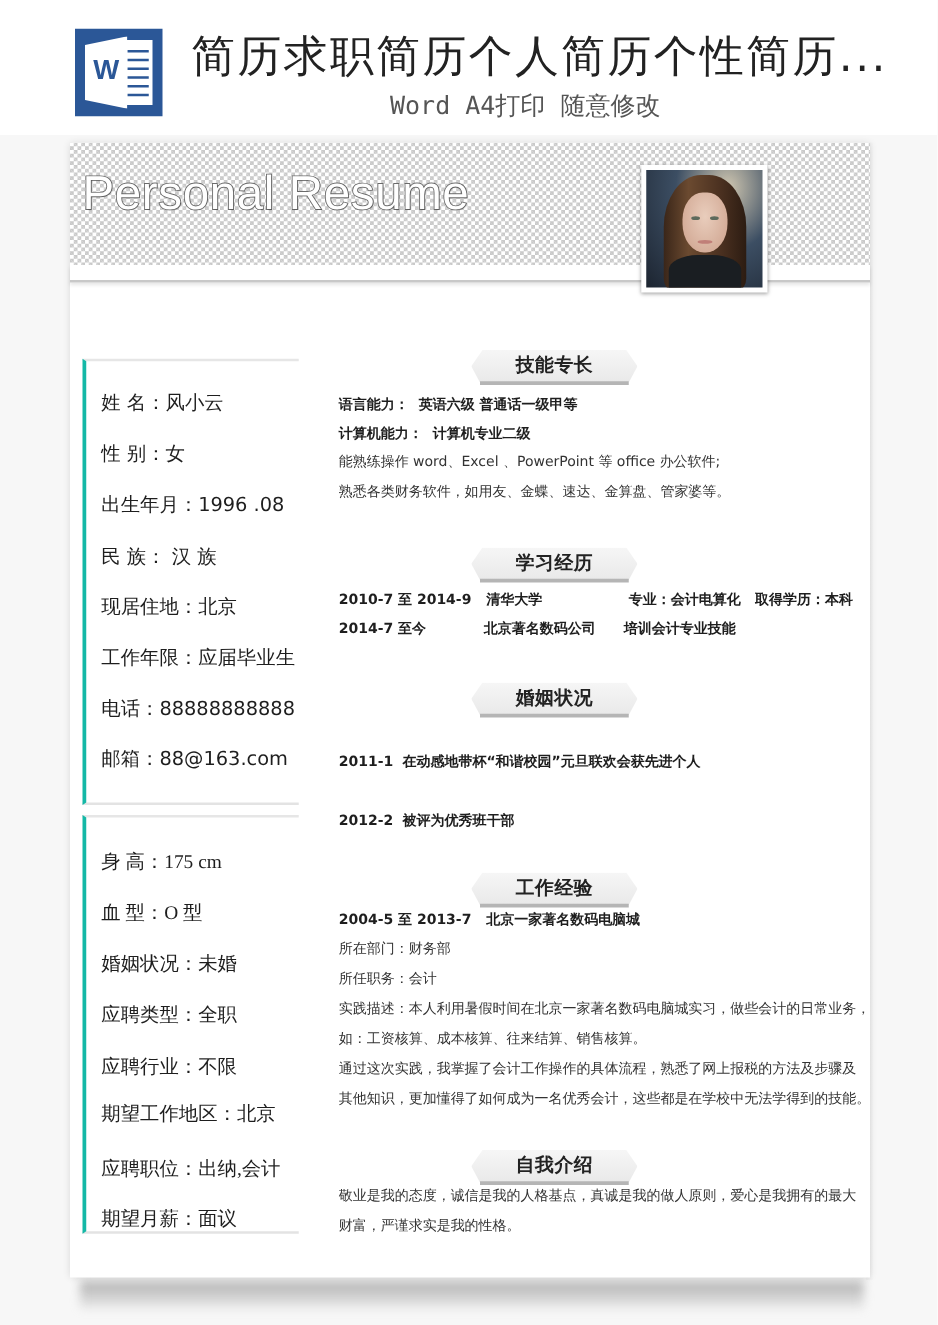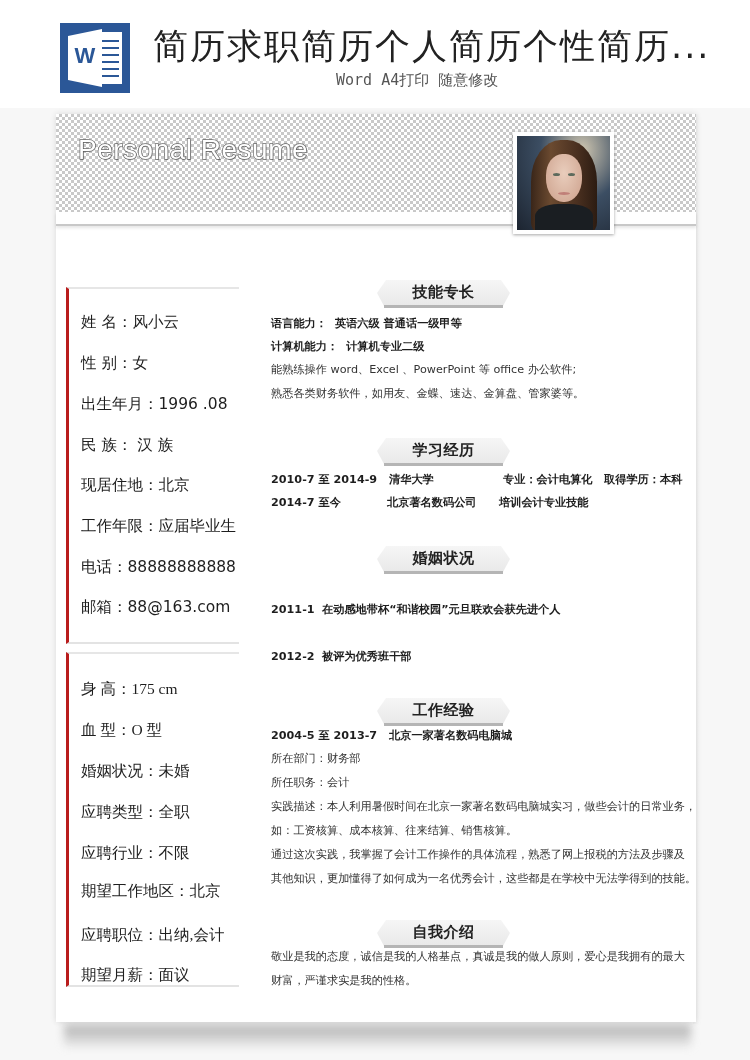--- a/index.html
+++ b/index.html
@@ -37,23 +37,22 @@
       font-family: "Liberation Sans", sans-serif; font-weight: bold; font-size: 22px;
       color: #2b5797;
     }
     .doc-title {
       position: absolute; left: 153px; top: 24px; width: 560px;
       font-size: 35px; font-weight: normal; color: #222; letter-spacing: 2px;
       white-space: nowrap; line-height: 44px;
     }
     .doc-subtitle {
       position: absolute; left: 312px; top: 71px;
-      font-family: "DejaVu Sans Mono", monospace; font-size: 15px; color: #555;
+      font-family: "DejaVu Sans Mono", monospace; font-size: 20px; color: #555;
       white-space: nowrap;
-      margin-left: 24px;
     }
 
     
     .paper-shadow {
       position: absolute; left: 64px; top: 1025px; width: 627px; height: 22px;
       background: linear-gradient(#b0b0b0, rgba(190,190,190,0.2));
       filter: blur(4px);
     }
     .paper {
       position: absolute; left: 56px; top: 114px; width: 640px; height: 908px;
@@ -73,22 +72,22 @@
         linear-gradient(45deg, #c9c9c9 25%, transparent 25%, transparent 75%, #c9c9c9 75%);
       background-size: 6px 6px;
       background-position: 0 0, 3px 3px;
     }
     .banner-strip {
       position: absolute; left: 0; top: 98px; width: 640px; height: 14px; background: #fff;
       border-bottom: 2px solid #c8c8c8;
       box-shadow: 0 2px 3px rgba(0,0,0,0.1);
     }
     .banner-title {
-      position: absolute; left: 22px; top: 20px;
-      font-family: "Liberation Sans", sans-serif; font-size: 28px; font-weight: normal;
+      position: absolute; left: 10px; top: 20px;
+      font-family: "Liberation Sans", sans-serif; font-size: 38px; font-weight: normal;
       color: #ffffff; letter-spacing: 0.5px;
       -webkit-text-stroke: 1.4px #6a6a6a;
       paint-order: stroke fill;
       text-shadow: 1px 1px 1px rgba(0,0,0,0.15);
       white-space: nowrap;
     }
 
     .photo-frame {
       position: absolute; left: 457px; top: 18px; width: 101px; height: 102px;
       background: #fff; padding: 4px;
@@ -111,21 +110,21 @@
     .photo .eye { position: absolute; top: 37px; width: 7px; height: 3px; background: #5d6a5c; border-radius: 50%; }
     .photo .lips { position: absolute; left: 41px; top: 56px; width: 12px; height: 3px; background: #c07f78; border-radius: 50%; }
     .photo .neck {
       position: absolute; left: 18px; top: 68px; width: 58px; height: 30px;
       background: #1a1e22; border-radius: 40% 40% 0 0;
     }
 
     
     .info-card {
       position: absolute; left: 10px; width: 173px;
-      border-left: 3px solid #b91c1c;
+      border-left: 3px solid #14b8a6;
       border-top: 2px solid #e6e6e6;
       border-bottom: 2px solid #e3e3e3;
       background: #fff;
       text-align: center;
     }
     .info-card.card1 { top: 173px; height: 357px; }
     .info-card.card2 { top: 538px; height: 335px; font-family: Liberation Serif, serif; }
     .info-row {
       position: absolute; left: 12px;
       font-size: 15.5px; color: #1e1e1e; white-space: nowrap;

